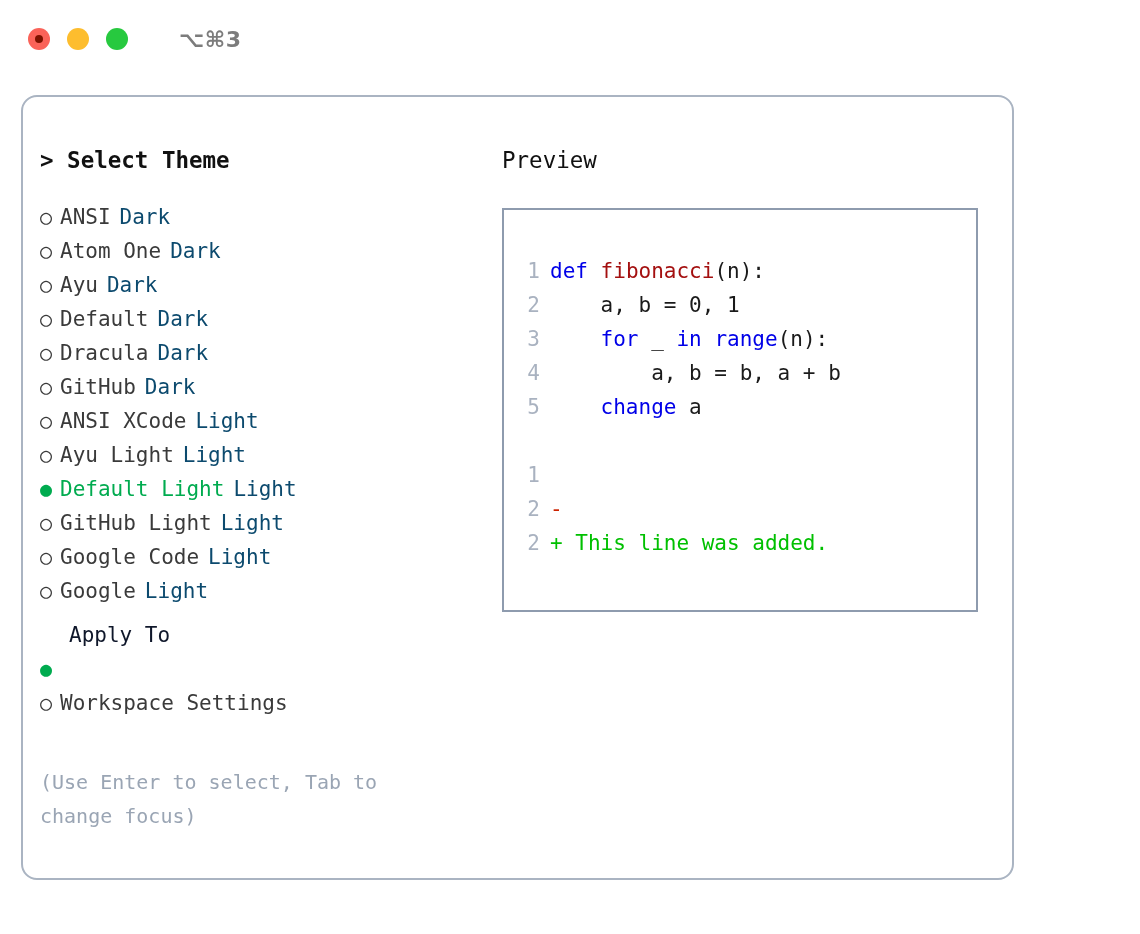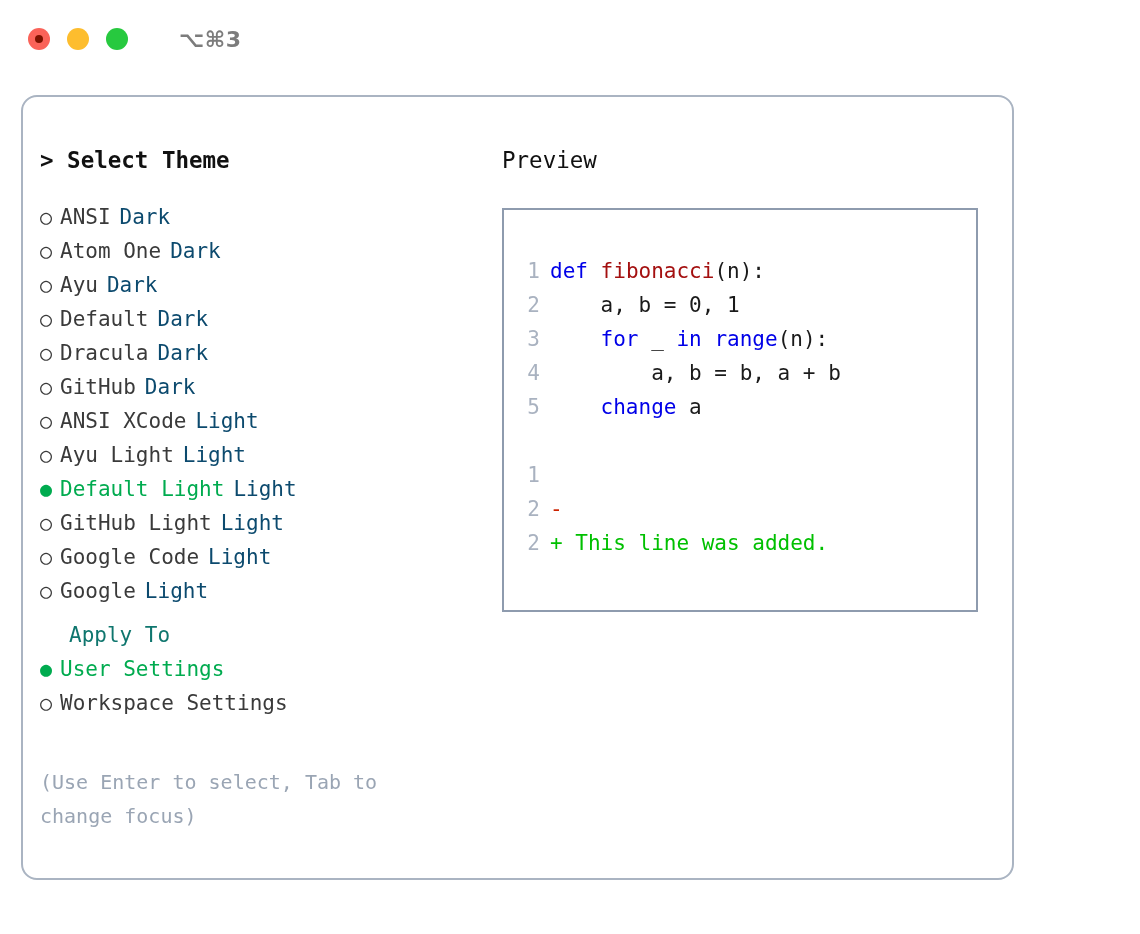--- a/index.html
+++ b/index.html
@@ -117,21 +117,21 @@
   .opt-row.selected .opt-name { color: #00ab4f; }
   .opt-tag {
     color: #0c4a6e;
     margin-left: 9px;
     margin-top: 23px;
   }
 
   .apply-group { margin-top: 33px; }
   .apply-label {
     font-size: 21px;
-    color: #0f766e;
+    color: #0f172a;
     line-height: 34px;
     padding-left: 29px;
     white-space: pre;
   }
 
   .hint {
     position: absolute;
     left: 17px; top: 668px;
     width: 420px;
     font-size: 20px;
@@ -225,21 +225,21 @@
             <div class="opt-row"><span class="bullet">○</span><span class="opt-name">Ayu Light</span><span class="opt-tag">Light</span></div>
             <div class="opt-row selected"><span class="bullet sel">●</span><span class="opt-name">Default Light</span><span class="opt-tag">Light</span></div>
             <div class="opt-row"><span class="bullet">○</span><span class="opt-name">GitHub Light</span><span class="opt-tag">Light</span></div>
             <div class="opt-row"><span class="bullet">○</span><span class="opt-name">Google Code</span><span class="opt-tag">Light</span></div>
             <div class="opt-row"><span class="bullet">○</span><span class="opt-name">Google</span><span class="opt-tag">Light</span></div>
           </div>
 
         <div class="apply-group">
           <div class="apply-label">Apply To</div>
           <div id="apply-list">
-              <div class="opt-row selected"><span class="bullet sel">●</span><span class="opt-name">User Settings</span></div>
+              <div class="opt-row selected"><span class="bullet sel">●</span></div>
               <div class="opt-row"><span class="bullet">○</span><span class="opt-name">Workspace Settings</span></div>
             </div>
         </div>
       </div>
 
       <div class="hint">(Use Enter to select, Tab to change focus)</div>
 
       <div class="right-col">
         <div class="preview-title">Preview</div>
 

